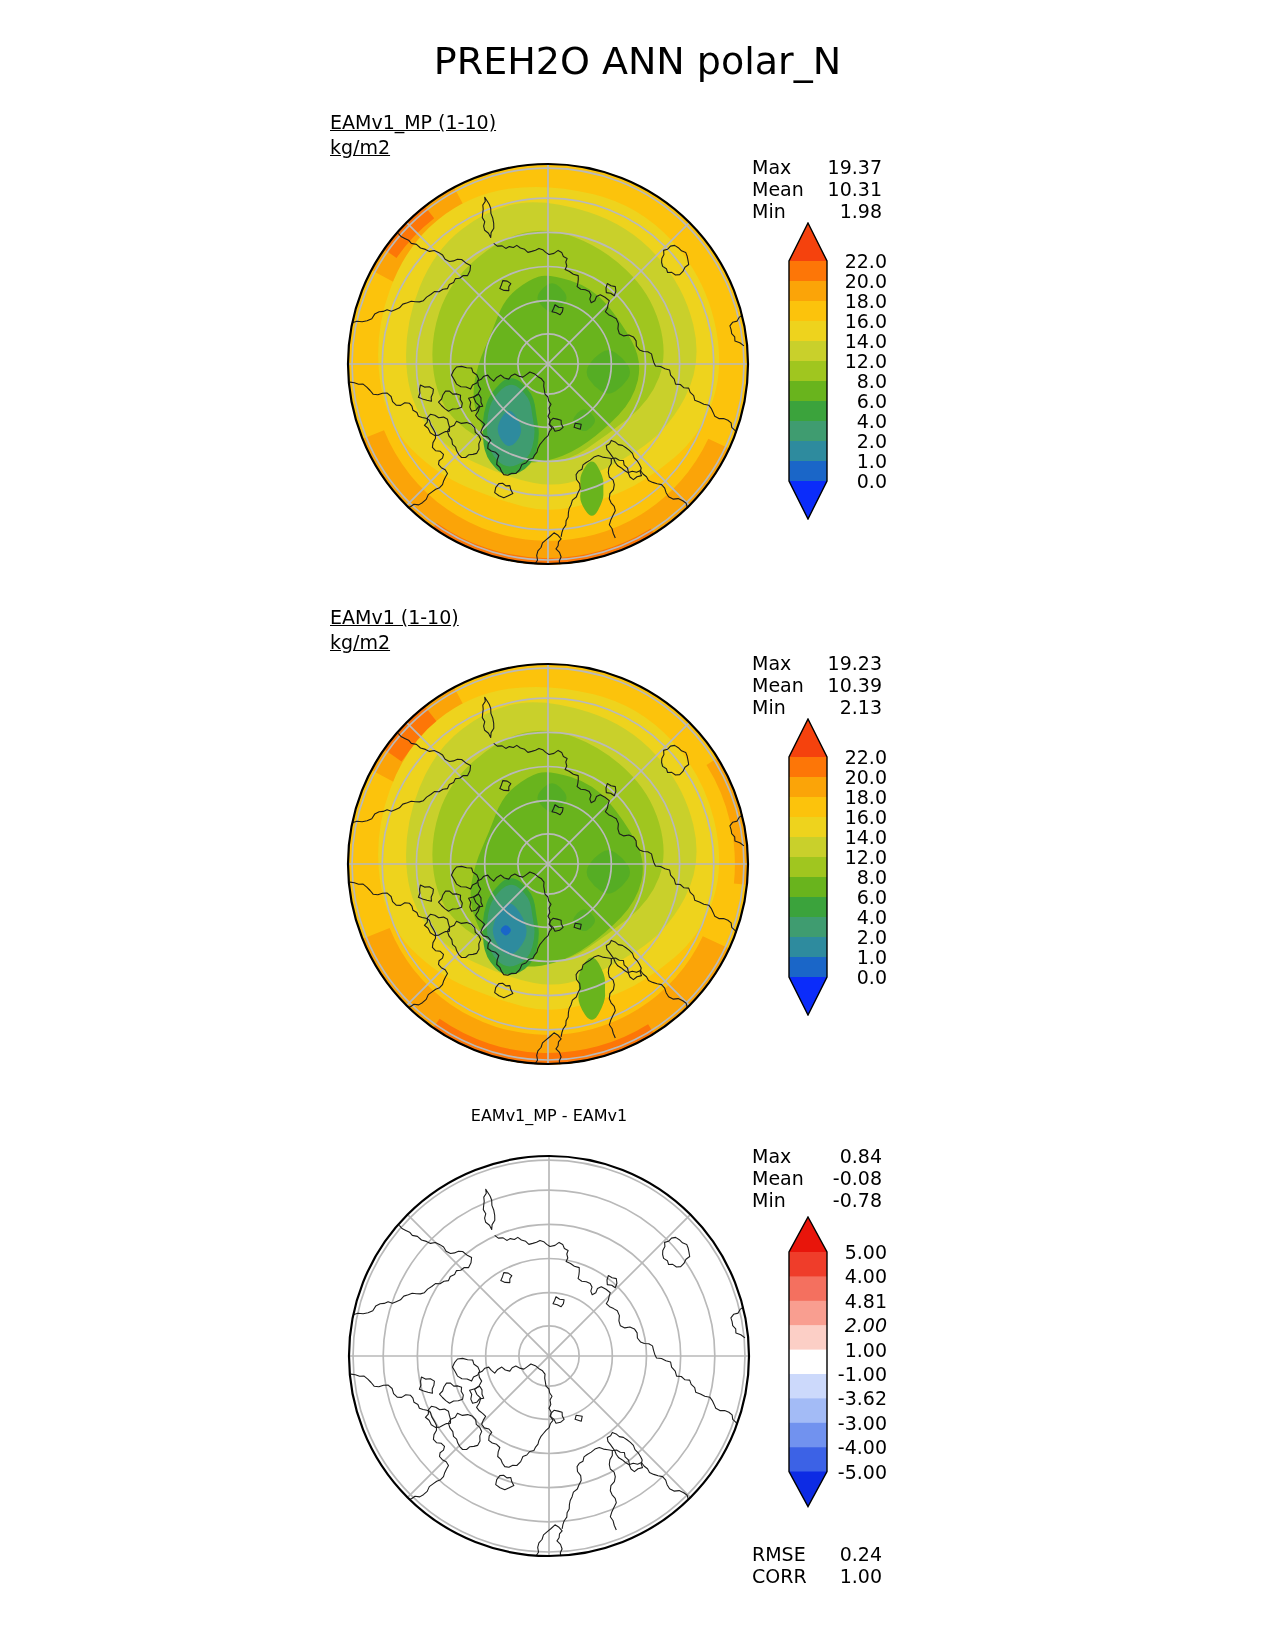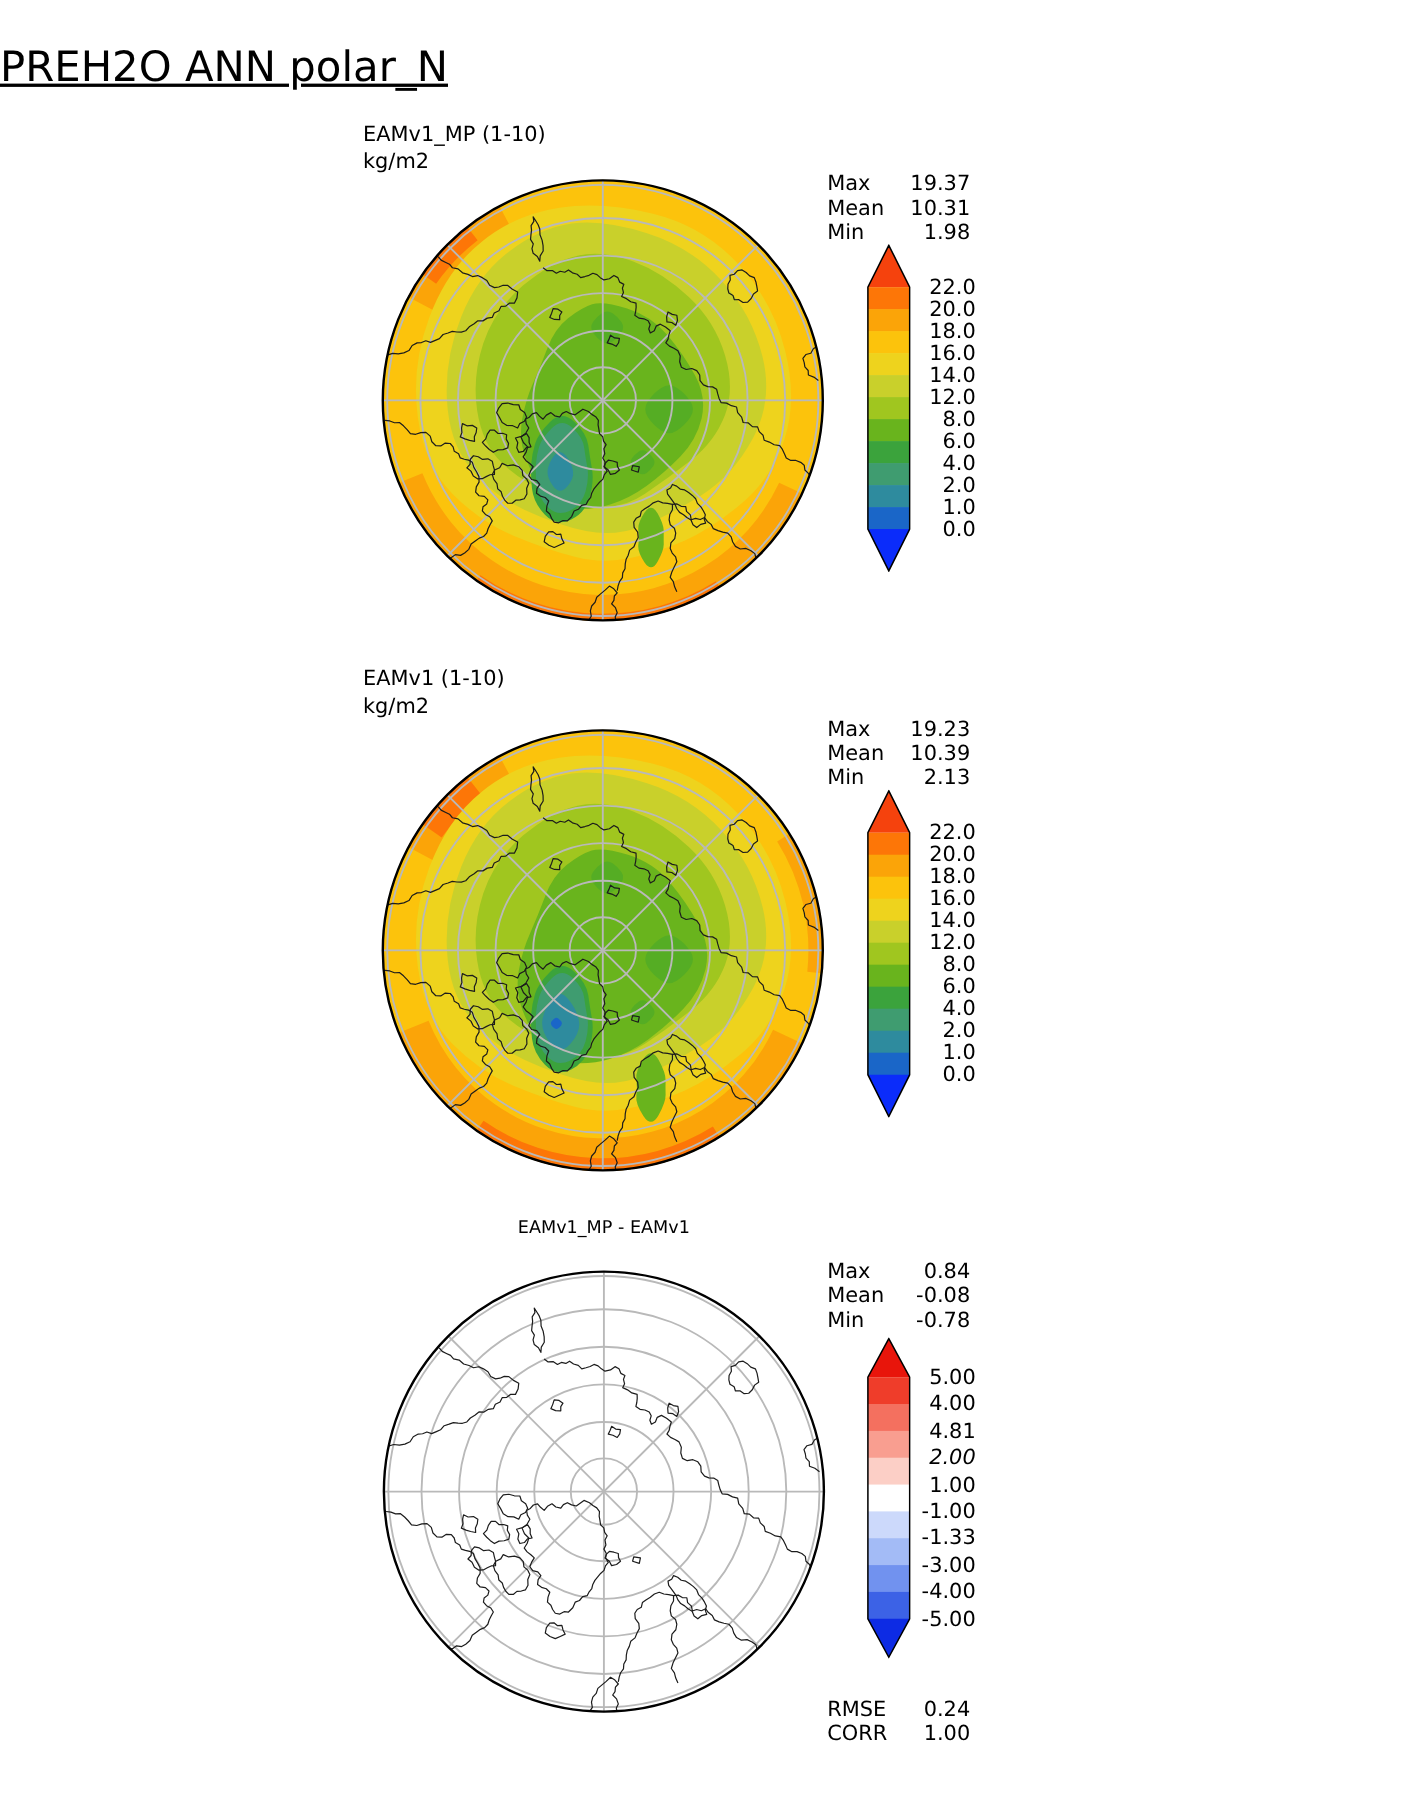--- a/index.html
+++ b/index.html
@@ -1,20 +1,20 @@
 <!DOCTYPE html>
 <html><head>
 <meta charset="utf-8">
 <style>
   html,body{margin:0;padding:0;background:#ffffff;}
   #page{position:relative;width:1275px;height:1650px;background:#ffffff;overflow:hidden;
         font-family:"DejaVu Sans","Liberation Sans",sans-serif;color:#000;}
   .abs{position:absolute;}
-  .fig-title{left:0;top:40px;width:1275px;font-size:38px;line-height:42px;text-decoration:underline;}
-  .plabel{font-size:19px;line-height:25px;white-space:pre;}
+  .fig-title{left:0;top:40px;width:1275px;text-align:center;font-size:38px;line-height:42px;}
+  .plabel{font-size:19px;line-height:25px;white-space:pre;text-decoration:underline;}
   .stats{width:130px;margin-top:16px;}
   .srow{display:flex;justify-content:space-between;height:22px;line-height:22px;font-size:19px;}
   .srow .sval{text-align:right;}
   .cbar{width:110px;padding-left:43px;}
   .cbar svg{position:absolute;left:0;top:0;}
   .tick{position:absolute;left:44px;width:55px;height:22px;line-height:22px;
         font-size:19px;text-align:right;}
   .p3title{width:406px;text-align:center;font-size:16px;line-height:26px;}
 </style>
 </head>
@@ -327,21 +327,21 @@
         <rect x="1" y="231.2" width="38" height="25" fill="#3c62e6"></rect>
         <polygon points="1,255.6 20,290.6 39,255.6" fill="#0d2be4"></polygon>
         <path d="M20,1 L39,36 L39,255.6 L20,290.6 L1,255.6 L1,36 Z" fill="none" stroke="#000" stroke-width="1.4"></path>
       </svg>
       <div class="tick" style="top: 25px;">5.00</div>
       <div class="tick" style="top: 49.4px;">4.00</div>
       <div class="tick" style="top: 73.8px;">4.81</div>
       <div class="tick" style="top: 98.2px; font-style: italic;">2.00</div>
       <div class="tick" style="top: 122.6px;">1.00</div>
       <div class="tick" style="top: 147px;">-1.00</div>
-      <div class="tick" style="top: 171.4px;">-1.33</div>
+      <div class="tick" style="top: 171.4px;">-3.62</div>
       <div class="tick" style="top: 195.8px;">-3.00</div>
       <div class="tick" style="top: 220.2px;">-4.00</div>
       <div class="tick" style="top: 244.6px;">-5.00</div>
     </div>
   <div class="abs stats" style="left:752px;top:1527px">
     <div class="srow">
         <span>RMSE</span>
         <span class="sval">0.24</span>
       </div>
     <div class="srow">

